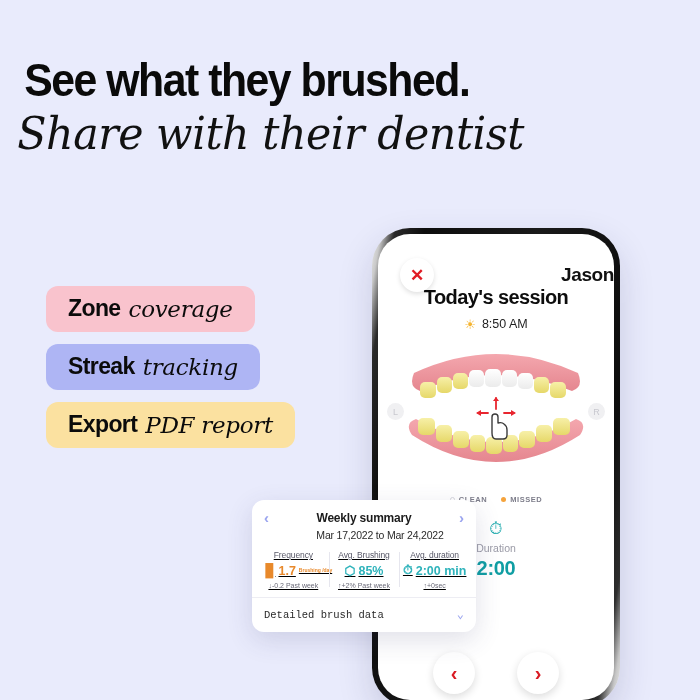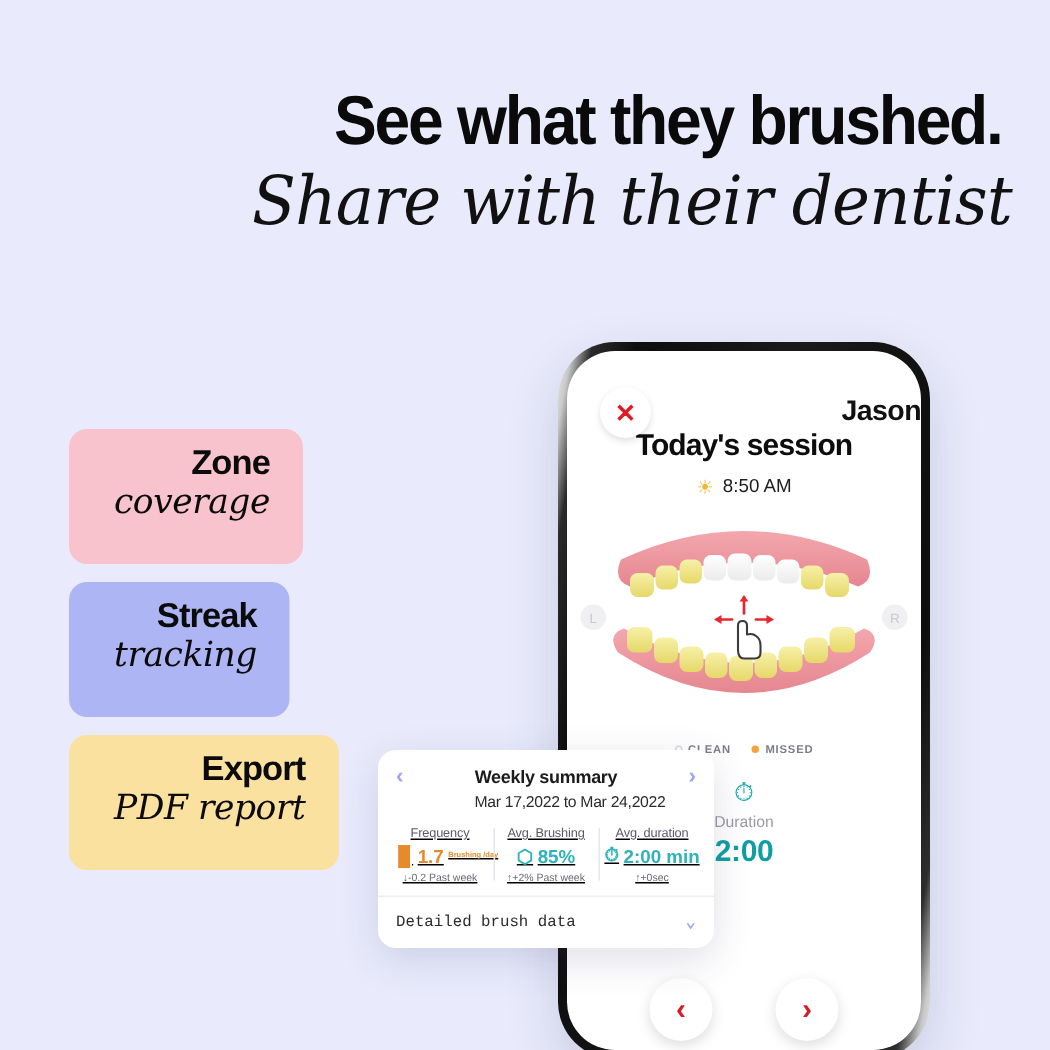--- a/index.html
+++ b/index.html
@@ -15,21 +15,21 @@
     font-family: "Liberation Sans", sans-serif;
     position: relative;
   }
 
   
   .headline-block {
     position: absolute;
     top: 56px;
     left: 0;
     width: 692px;
-    text-align: right;
+    text-align: left;
   }
   .headline-main {
     font-family: "Liberation Sans", sans-serif;
     font-weight: 700;
     font-size: 46px;
     letter-spacing: -1.6px;
     color: #0a0a0a;
     line-height: 1.06;
     transform: scaleX(0.93);
   }
@@ -49,25 +49,24 @@
     position: absolute;
     left: 46px;
     top: 286px;
     display: flex;
     flex-direction: column;
     gap: 12px;
     align-items: flex-start;
   }
   .pill {
     border-radius: 12px;
-    padding: 9px 22px 28px 22px;
-    display: flex;
-    align-items: flex-end;
+    padding: 9px 22px 10px 22px;
+    display: flex;
+    align-items: center;
     white-space: nowrap;
-    flex-direction: column;
   }
   .pill-bold {
     font-family: "Liberation Sans", sans-serif;
     font-weight: 700;
     font-size: 23px;
     color: #0b0b0b;
     letter-spacing: -0.6px;
   }
   .pill-italic {
     font-family: "DejaVu Serif", serif;

